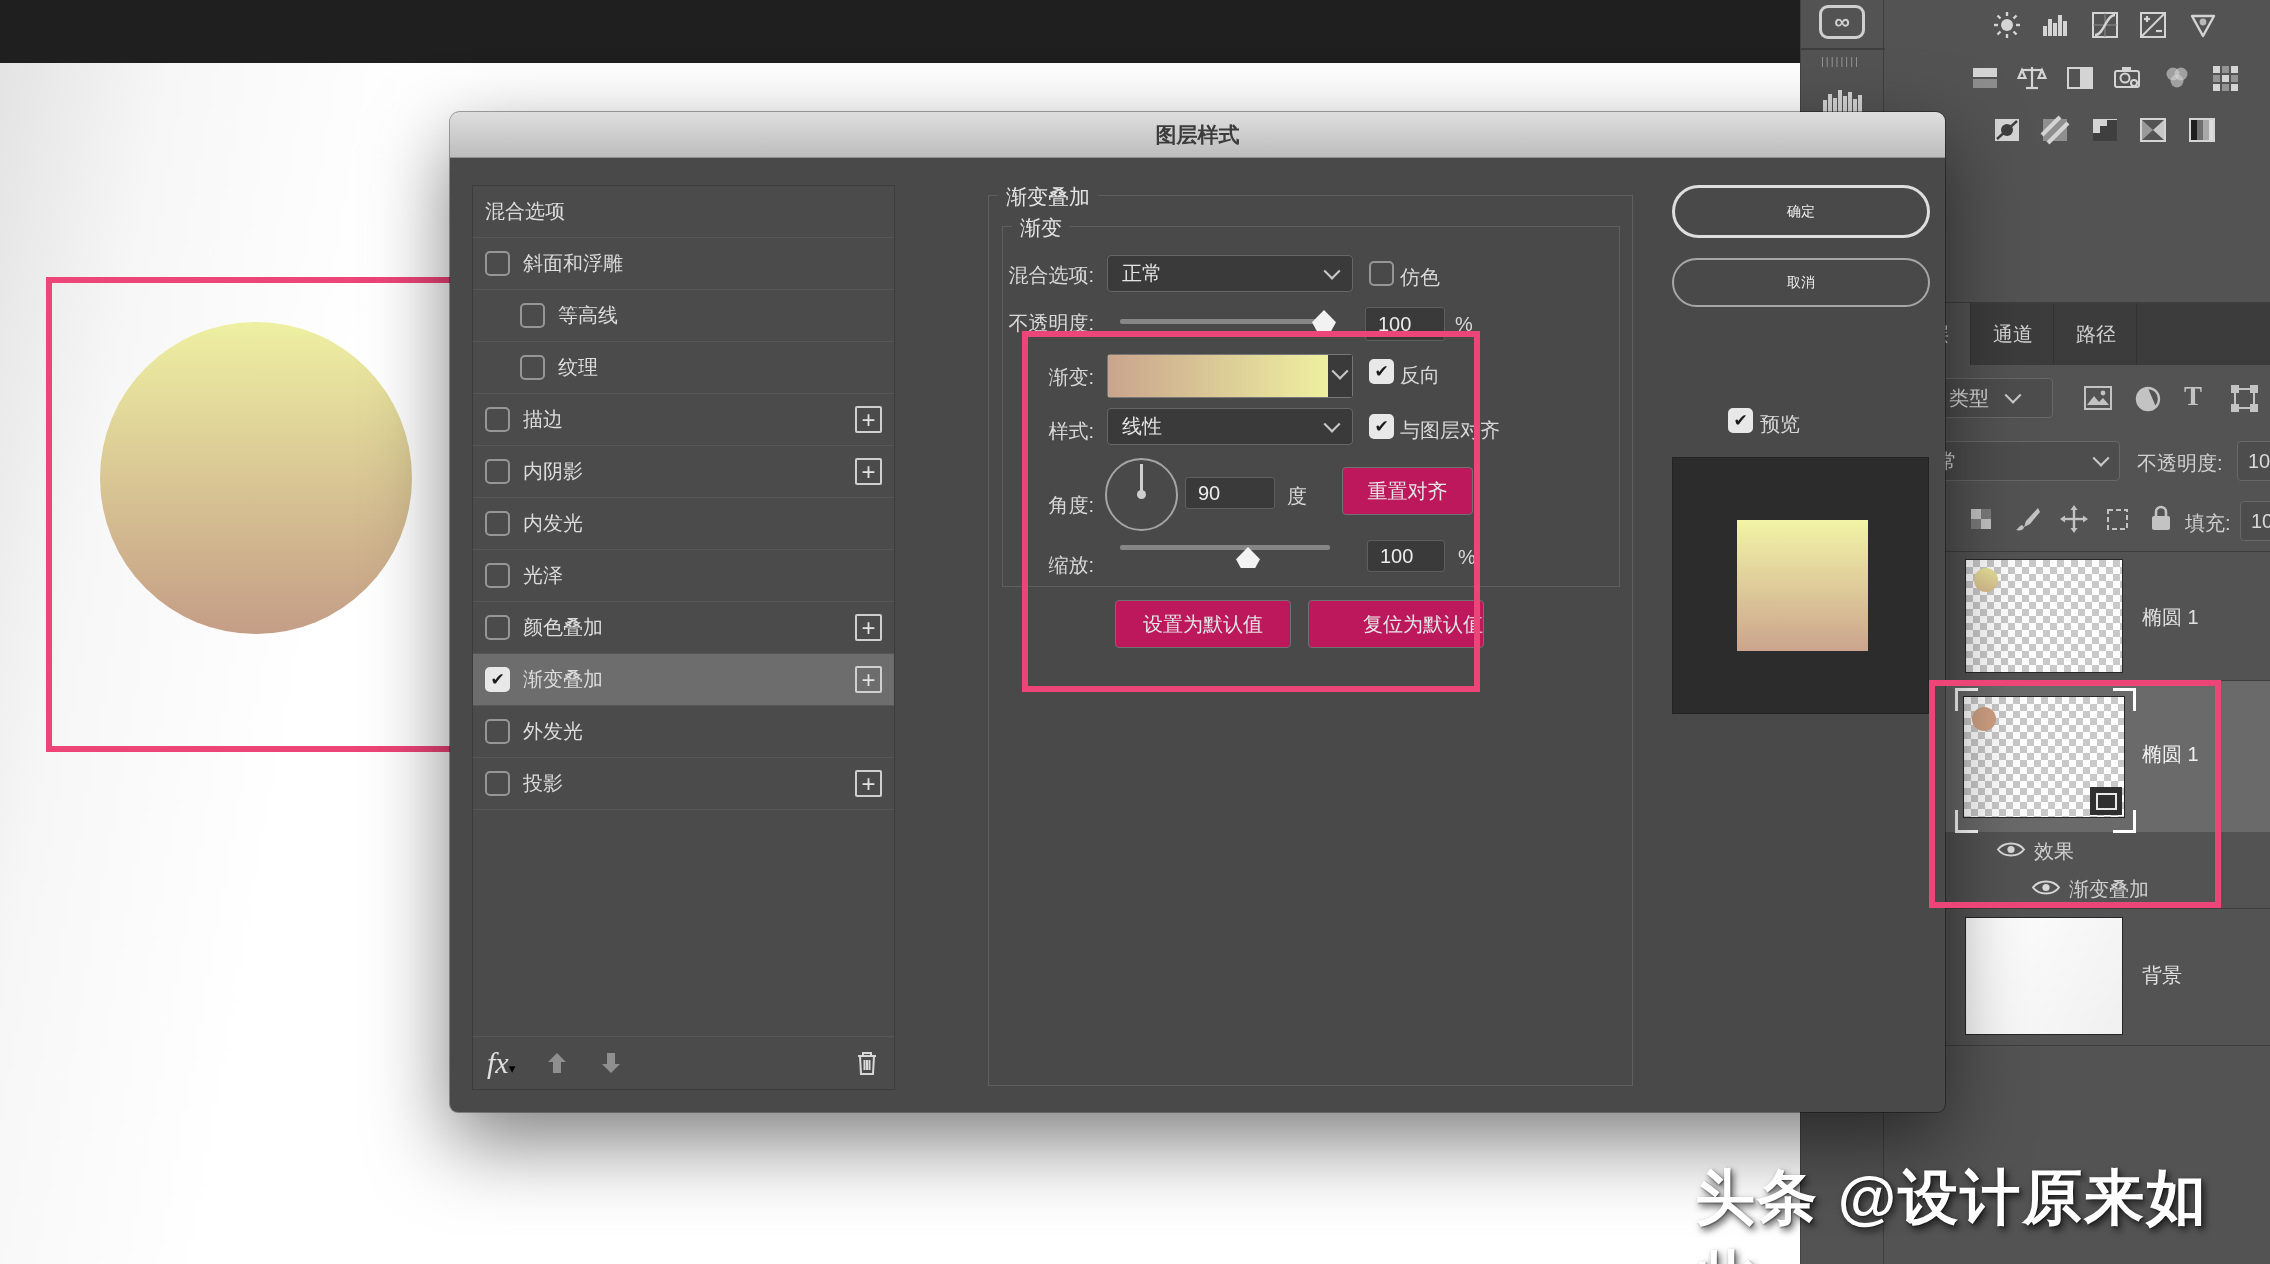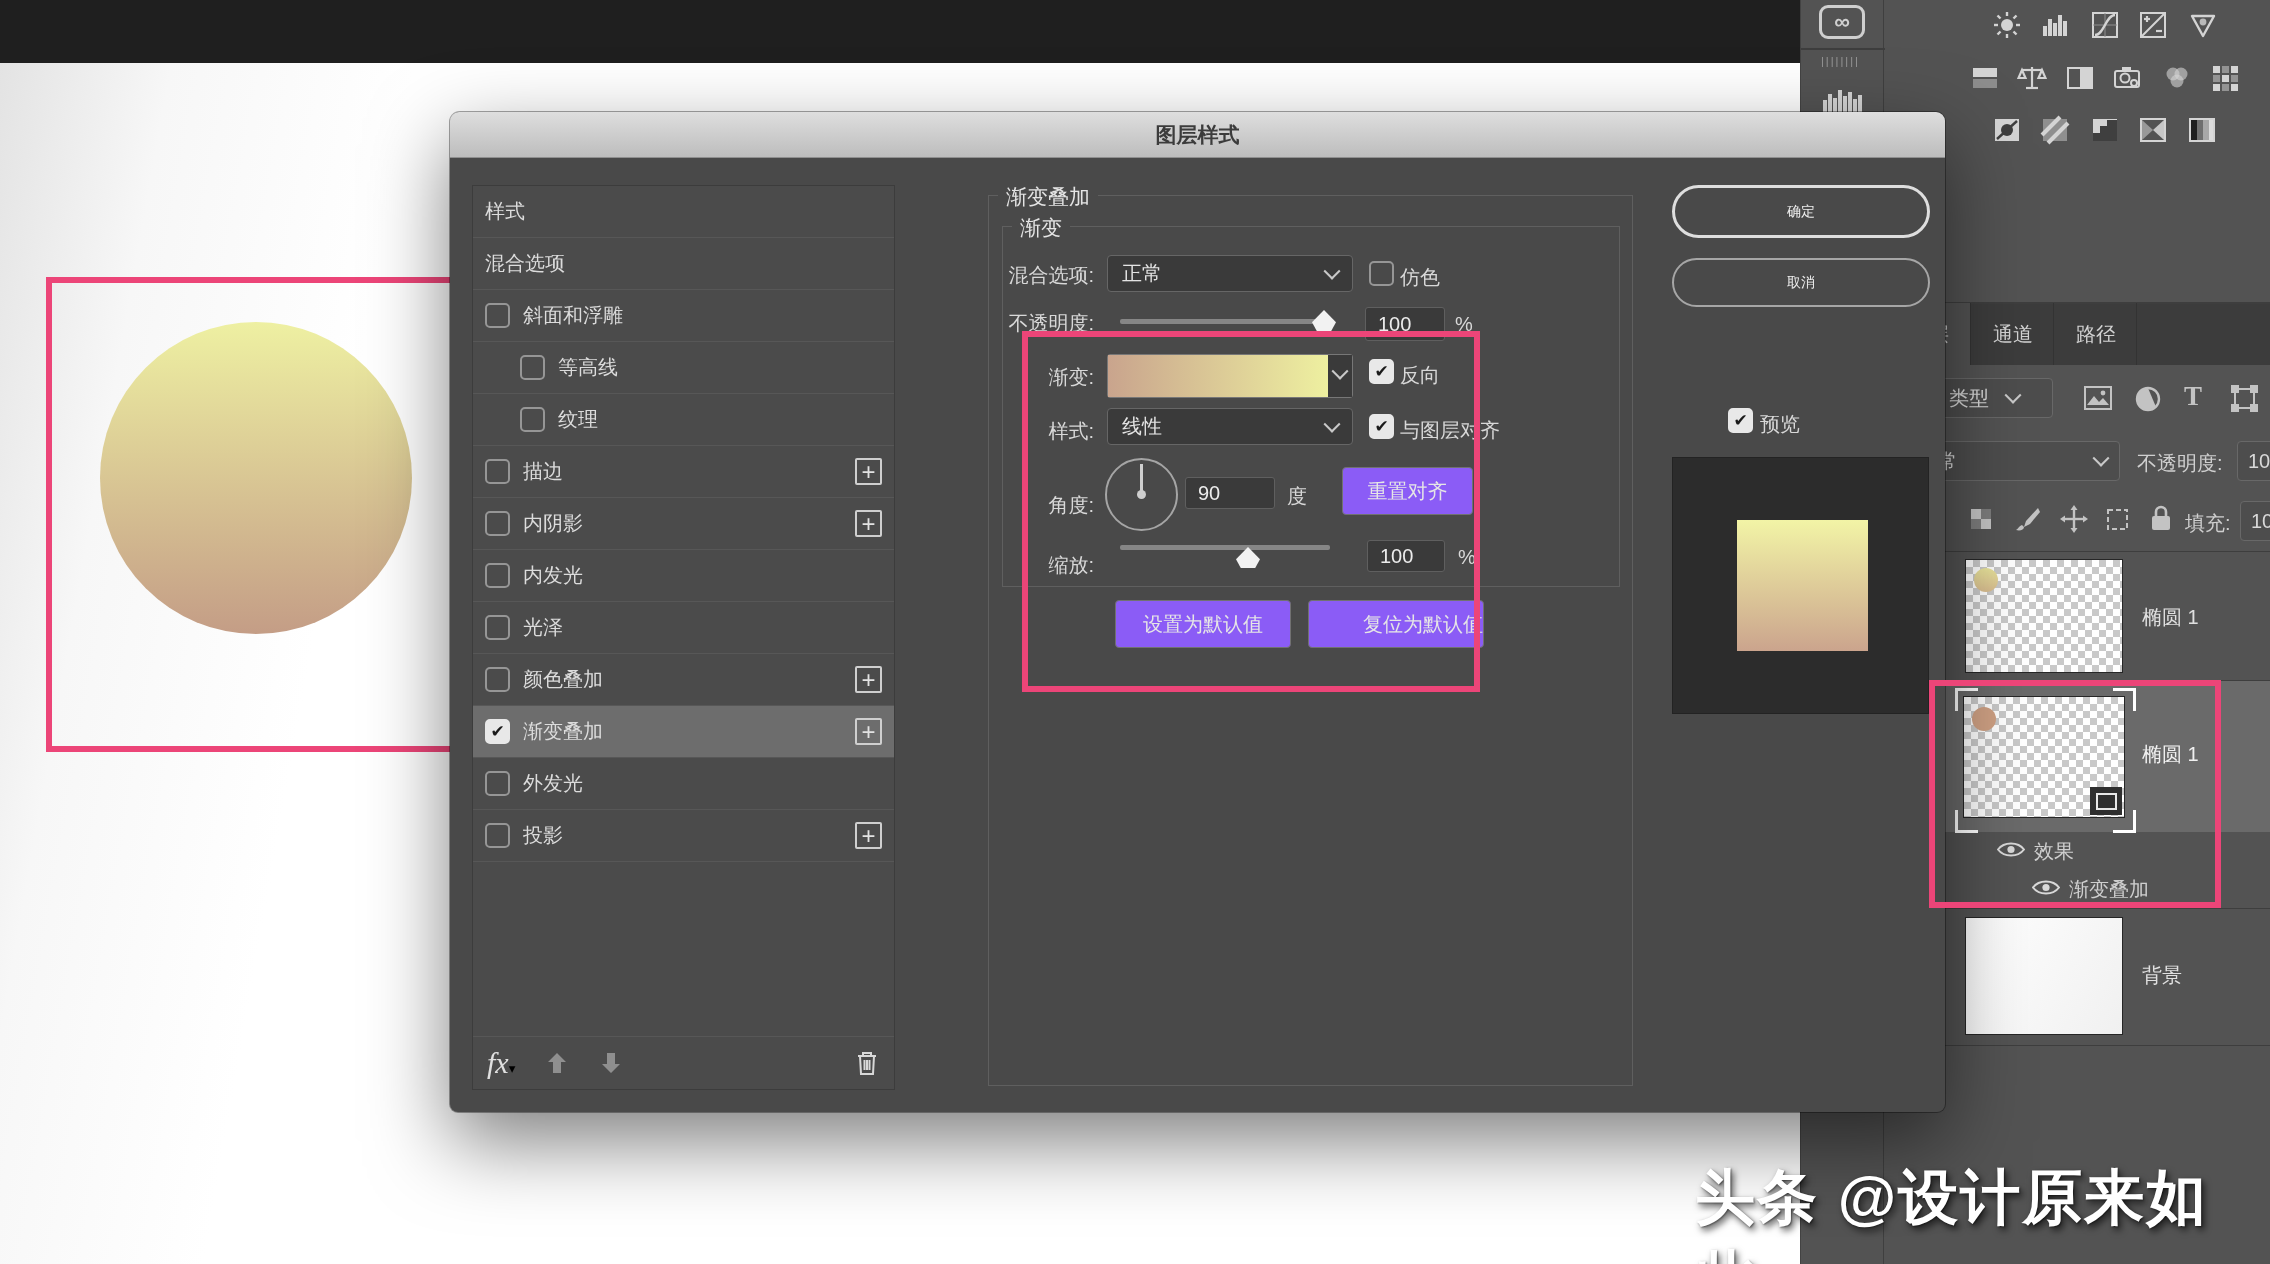--- a/index.html
+++ b/index.html
@@ -38,21 +38,21 @@
   .combo{position:absolute;background:#3a3a3a;border:1px solid #666;border-radius:4px;box-sizing:border-box;
     color:#e3e3e3;font-size:20px;display:flex;align-items:center;padding:0 14px;}
   .caret{margin-left:auto;width:10px;height:10px;border-right:2px solid #c9c9c9;border-bottom:2px solid #c9c9c9;
     transform:rotate(45deg) translate(-2px,-2px);}
   .vbox{position:absolute;background:#3a3a3a;border:1px solid #5f5f5f;border-radius:3px;box-sizing:border-box;
     color:#ececec;font-size:20px;display:flex;align-items:center;padding-left:12px;}
   .unit{position:absolute;color:#d8d8d8;font-size:20px;}
   .track{position:absolute;height:5px;background:#868686;border-radius:2px;}
   .sthumb{position:absolute;width:24px;height:21px;background:#f2f2f2;
     clip-path:polygon(50% 0,100% 58%,80% 100%,20% 100%,0 58%);filter:drop-shadow(0 1px 1px rgba(0,0,0,.5));}
-  .dbtn{position:absolute;background:#8b5cf6;border:1px solid #717171;border-radius:4px;color:#e6e6e6;
+  .dbtn{position:absolute;background:#be185d;border:1px solid #717171;border-radius:4px;color:#e6e6e6;
     font-size:20px;display:flex;align-items:center;justify-content:center;box-sizing:border-box;}
   .pill{position:absolute;border-radius:28px;color:#eeeeee;font-size:14px;display:flex;align-items:center;
     justify-content:center;box-sizing:border-box;background:transparent;}
   
   .dock{left:1800px;top:0;width:470px;height:1264px;background:#535353;}
   .strip{position:absolute;left:0;top:0;width:84px;height:1264px;border-left:1px solid #434343;
     border-right:1px solid #3f3f3f;box-sizing:border-box;}
   .icon30{position:absolute;width:30px;height:30px;}
   .sep{position:absolute;background:#3e3e3e;}
   .tab{position:absolute;top:303px;height:62px;display:flex;align-items:center;justify-content:center;
@@ -362,23 +362,20 @@
     </div>
   </div>
 
   <div class="abs dialog">
     <div class="abs titlebar">
       <div class="title">图层样式</div>
     </div>
 
     <div class="abs style-list">
       <div class="lrow">
-        <span>样式</span>
-        </div>
-      <div class="lrow">
         <span>混合选项</span>
         </div>
       <div class="lrow">
         <span class="cb">✔</span>
         <span>斜面和浮雕</span>
         </div>
       <div class="lrow">
         <span class="ind"></span>
           <span class="cb">✔</span>
         <span>等高线</span>

